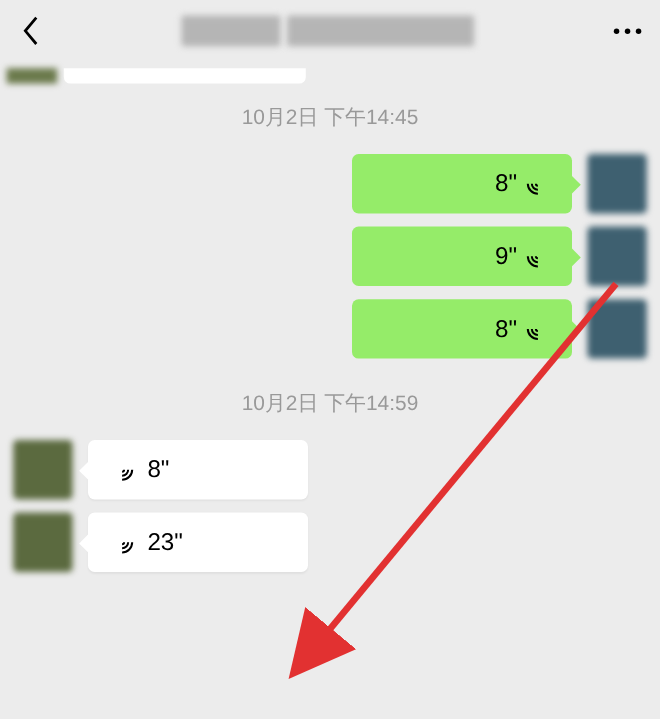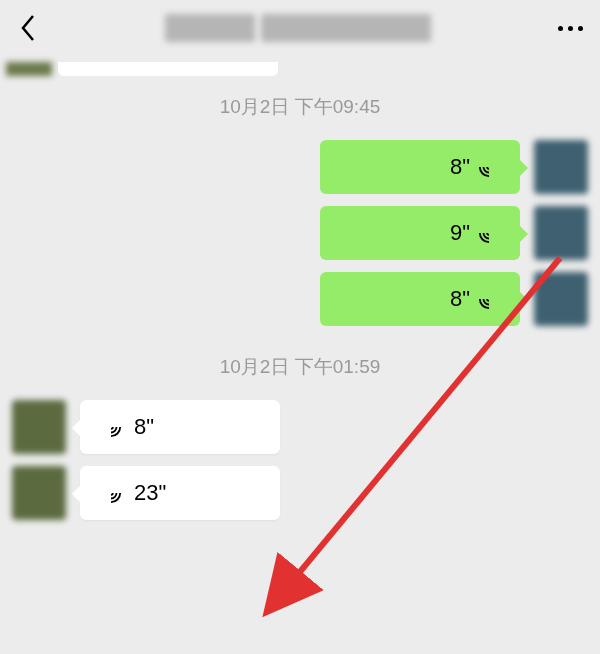--- a/index.html
+++ b/index.html
@@ -122,21 +122,21 @@
       <span></span>
   </div>
 </div>
 
 <div class="remnant">
   <div class="ava"></div>
   <div class="bub"></div>
 </div>
 
 <div class="timestamp ts1">
-  <span>10月2日 下午09:45</span>
+  <span>10月2日 下午14:45</span>
 </div>
 
 <div class="row out">
   <div class="bubble out">
     <span>8"</span>
     <span class="voice-icon">
       <svg viewBox="0 0 24 24">
           <path d="M6 12a6 6 0 0 0 6 6" fill="none" stroke="#000" stroke-width="2"></path>
           <path d="M2 12a10 10 0 0 0 10 10" fill="none" stroke="#000" stroke-width="2"></path>
           <path d="M10 12a2 2 0 0 0 2 2" fill="none" stroke="#000" stroke-width="2"></path>
@@ -168,21 +168,21 @@
           <path d="M6 12a6 6 0 0 0 6 6" fill="none" stroke="#000" stroke-width="2"></path>
           <path d="M2 12a10 10 0 0 0 10 10" fill="none" stroke="#000" stroke-width="2"></path>
           <path d="M10 12a2 2 0 0 0 2 2" fill="none" stroke="#000" stroke-width="2"></path>
         </svg>
     </span>
   </div>
   <div class="avatar"></div>
 </div>
 
 <div class="timestamp">
-  <span>10月2日 下午01:59</span>
+  <span>10月2日 下午14:59</span>
 </div>
 
 <div class="row in">
   <div class="avatar other"></div>
   <div class="bubble in">
     <span class="voice-icon">
       <svg viewBox="0 0 24 24">
           <path d="M18 12a6 6 0 0 1-6 6" fill="none" stroke="#000" stroke-width="2"></path>
           <path d="M22 12a10 10 0 0 1-10 10" fill="none" stroke="#000" stroke-width="2"></path>
           <path d="M14 12a2 2 0 0 1-2 2" fill="none" stroke="#000" stroke-width="2"></path>

